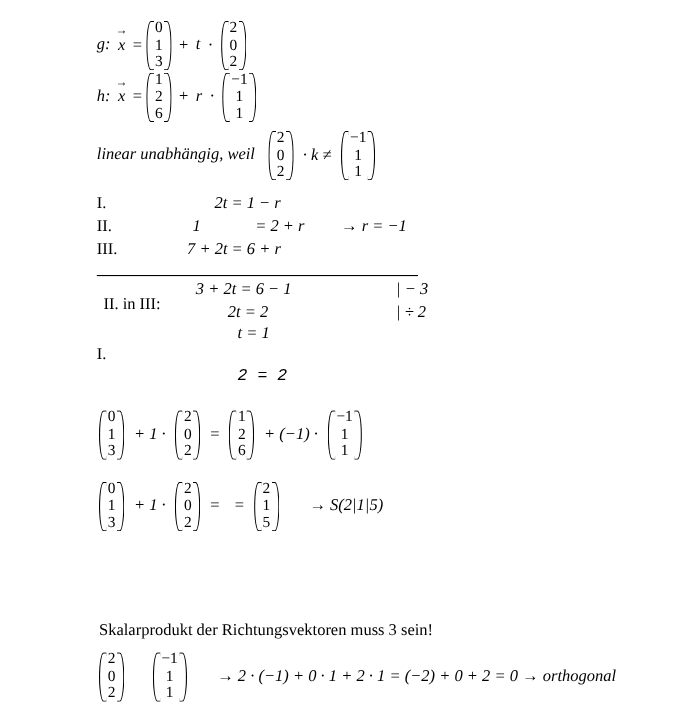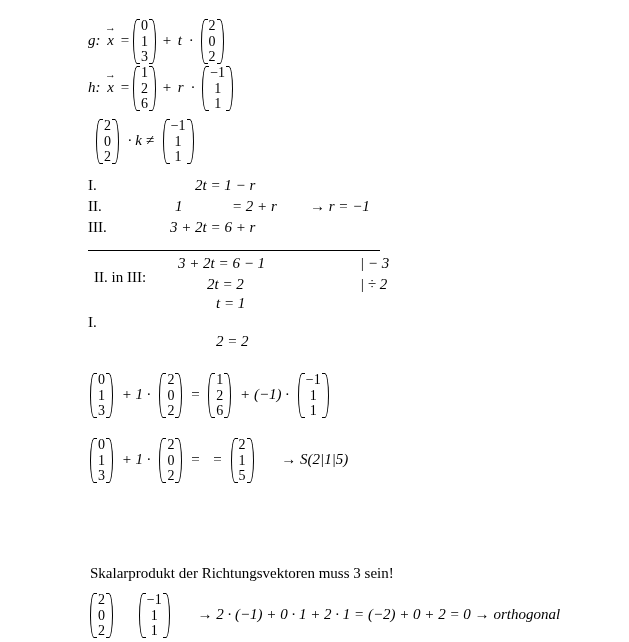--- a/index.html
+++ b/index.html
@@ -146,20 +146,21 @@
       <span class="col">
         <span>−1</span>
         <span>1</span>
         <span>1</span>
       </span>
       <span class="par r"></span>
     </span>
   </div>
 
   <div class="blk txt15" style="left:88px; top:118px;">
+    <span class="it">linear unabhängig, weil</span>
     <span class="vec s3" style="margin-left:8px;">
       <span class="par l"></span>
       <span class="col">
         <span>2</span>
         <span>0</span>
         <span>2</span>
       </span>
       <span class="par r"></span>
     </span>
     <span class="it" style="margin:0 5px;">· k ≠</span>
@@ -176,35 +177,35 @@
 
   <div class="eqrow txt15" style="left:88px; top:177px;">I.</div>
   <div class="eqrow txt15 it" style="left:195px; top:177px;">2t  = 1 − r</div>
 
   <div class="eqrow txt15" style="left:88px; top:198px;">II.</div>
   <div class="eqrow txt15 it" style="left:175px; top:198px;">1</div>
   <div class="eqrow txt15 it" style="left:232px; top:198px;">= 2 + r</div>
   <div class="eqrow txt15 it" style="left:310px; top:198px;">→ r = −1</div>
 
   <div class="eqrow txt15" style="left:88px; top:219px;">III.</div>
-  <div class="eqrow txt15 it" style="left:170px; top:219px;">3 + 2t = 6 + r</div>
+  <div class="eqrow txt15 it" style="left:170px; top:219px;">7 + 2t = 6 + r</div>
 
   <div class="rule" style="left:88px; top:250px; width:292px;"></div>
 
   <div class="eqrow txt15" style="left:94px; top:255px;margin-top:14px;">II. in III:</div>
   <div class="eqrow txt15 it" style="left:178px; top:255px;">3 + 2t = 6 − 1</div>
   <div class="eqrow txt15 it" style="left:360px; top:255px;">| − 3</div>
 
   <div class="eqrow txt15 it" style="left:207px; top:276px;">2t = 2</div>
   <div class="eqrow txt15 it" style="left:360px; top:276px;">| ÷ 2</div>
 
   <div class="eqrow txt15 it" style="left:216px; top:295px;">t = 1</div>
 
   <div class="eqrow txt15" style="left:88px; top:314px;">I.</div>
-  <div class="eqrow txt15 it" style="left:216px; top:333px;">2 = 2</div>
+  <div class="eqrow txt15 it" style="left:216px; top:333px;font-family:Liberation Mono, monospace;">2 = 2</div>
 
   <div class="blk txt15" style="left:90px; top:372px;">
     <span class="vec s3">
       <span class="par l"></span>
       <span class="col">
         <span>0</span>
         <span>1</span>
         <span>3</span>
       </span>
       <span class="par r"></span>

